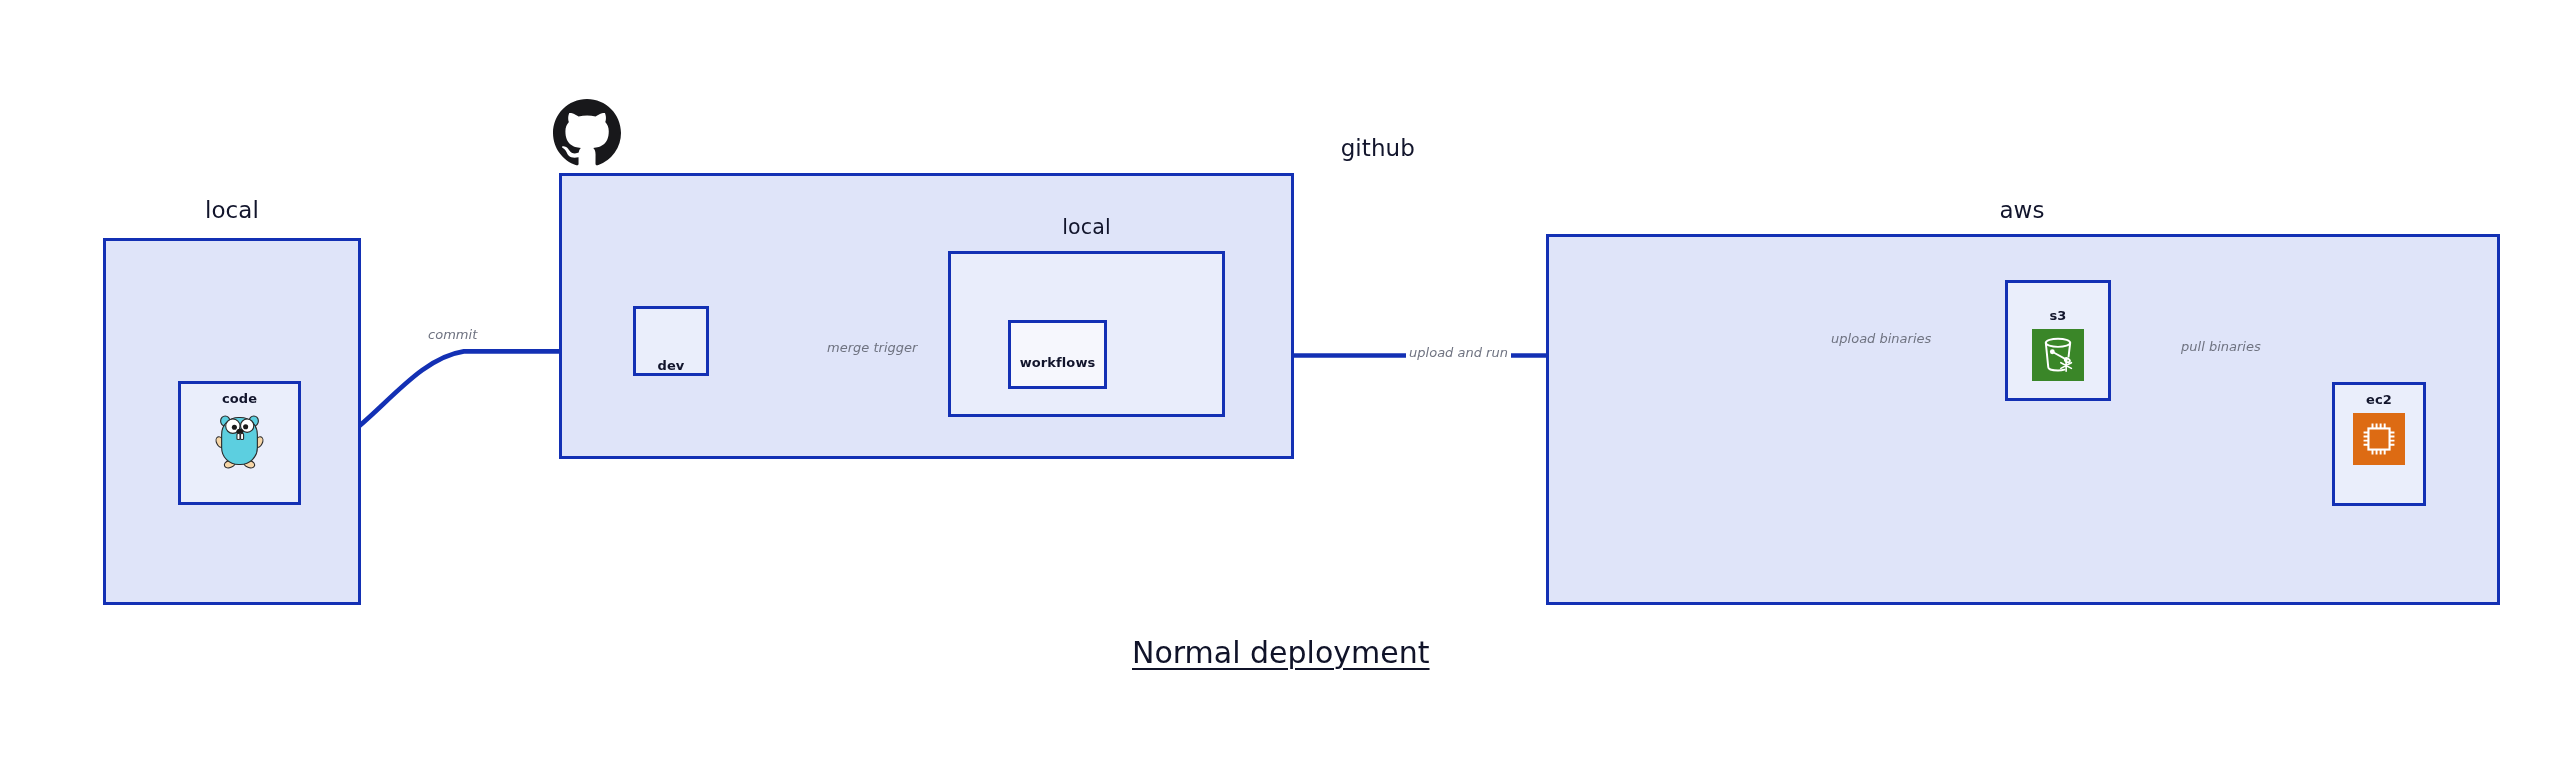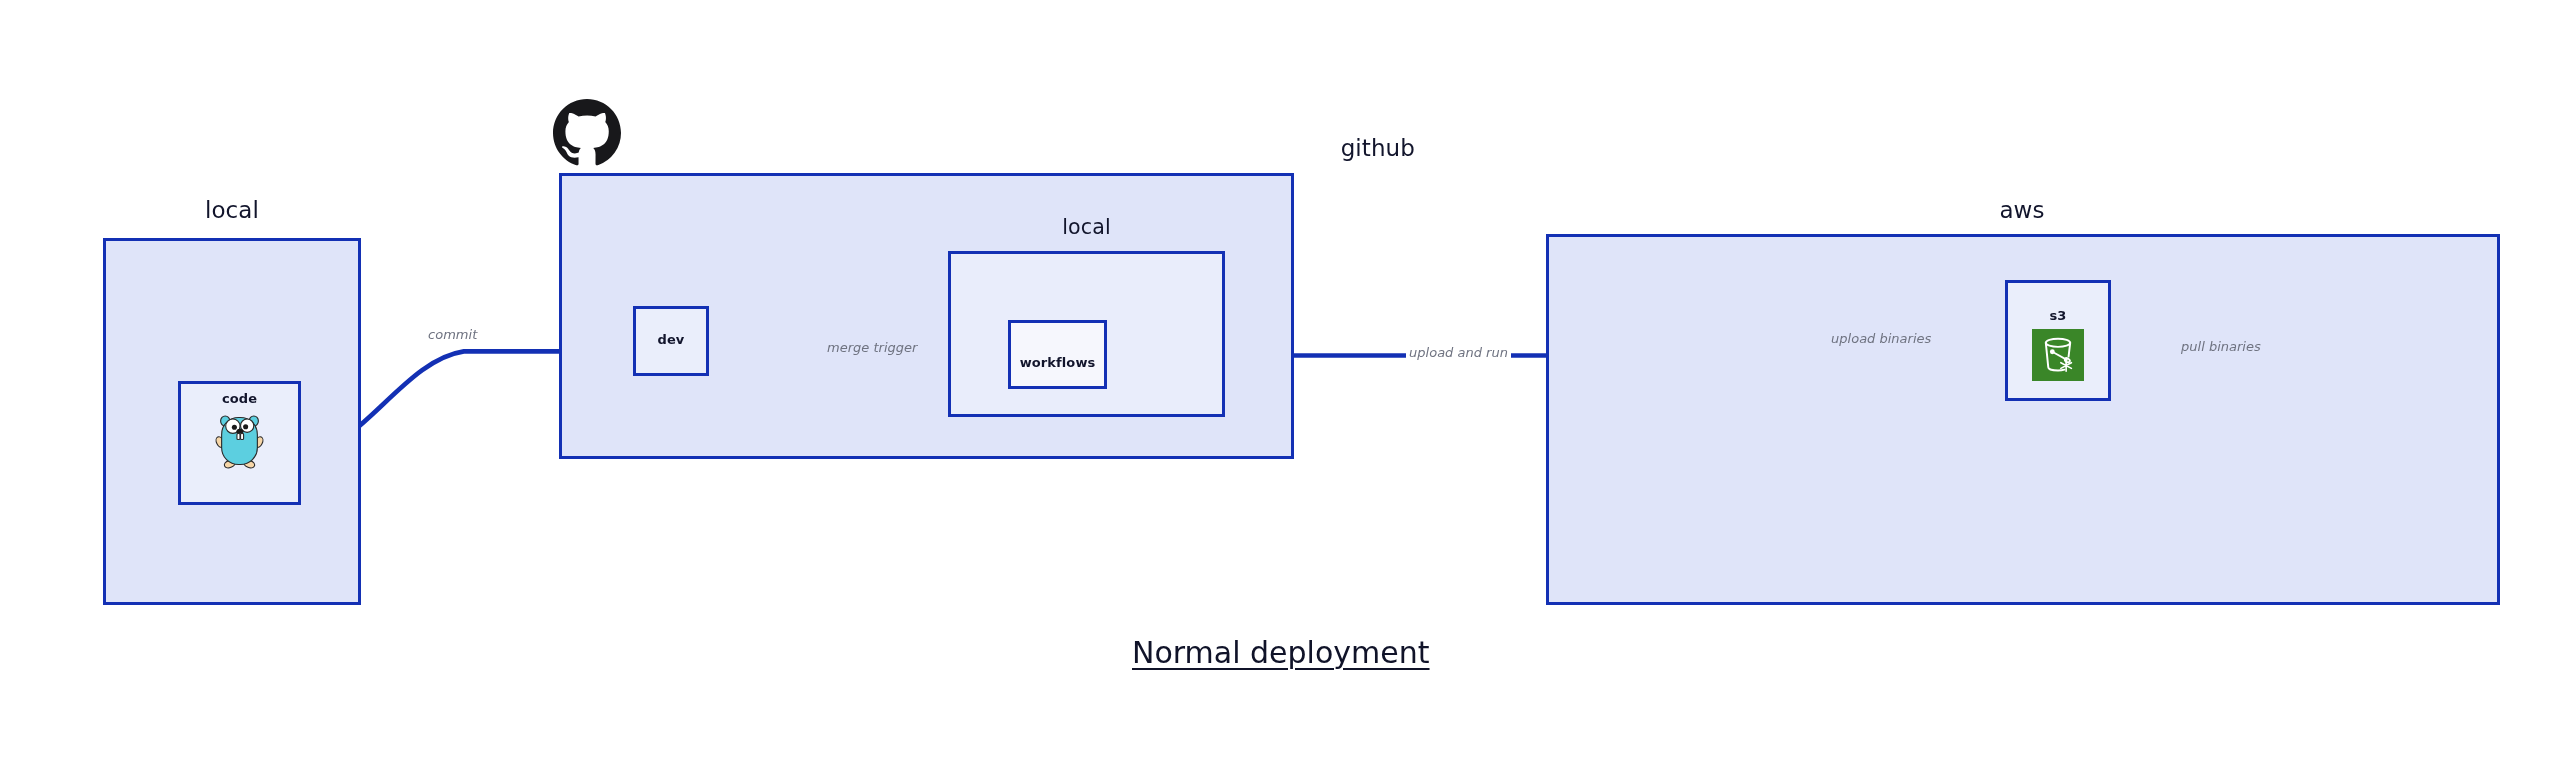--- a/index.html
+++ b/index.html
@@ -172,21 +172,21 @@
         0-.19-.01-.82-.01-1.49-2.01.37-2.53-.49-2.69-.94-.09-.23-.48-.94-.82-1.13-.28-.15-.68-.52-.01-.53.63-.01
         1.08.58 1.23.82.72 1.21 1.87.87 2.33.66.07-.52.28-.87.51-1.07-1.78-.2-3.64-.89-3.64-3.95
         0-.87.31-1.59.82-2.15-.08-.2-.36-1.02.08-2.12 0 0 .67-.21 2.2.82.64-.18 1.32-.27 2-.27.68 0 1.36.09 2
         .27 1.53-1.04 2.2-.82 2.2-.82.44 1.1.16 1.92.08 2.12.51.56.82 1.27.82 2.15 0 3.07-1.87 3.75-3.65
         3.95.29.25.54.73.54 1.48 0 1.07-.01 1.93-.01 2.2 0 .21.15.46.55.38A8.013 8.013 0 0 0 16 8c0-4.42-3.58-8-8-8z"></path>
     </svg>
   </div>
 
   <div class="abs group" style="left:559px; top:173px; width:735px; height:286px;"></div>
 
-  <div class="abs node" style="left:633px; top:306px; width:76px; height:70px; justify-content:flex-start;">
+  <div class="abs node" style="left:633px; top:306px; width:76px; height:70px; justify-content:flex-end;">
     <div class="node-label" style="margin-top:23px;">dev</div>
   </div>
 
   <div class="group-label" style="left:948px; top:215px; width:277px; font-size:20.6px;">local</div>
 
   <div class="abs subgroup" style="left:948px; top:251px; width:277px; height:166px;"></div>
 
   <div class="abs node plain" style="left:1008px; top:320px; width:99px; height:69px; justify-content:center;">
     <div class="node-label" style="margin-top:16px;">workflows</div>
   </div>
@@ -213,20 +213,37 @@
           <ellipse cx="43.5" cy="38.5" rx="3.2" ry="2.2" transform="rotate(30 43.5 38.5)"></ellipse>
 
           <g stroke-width="2">
             <path d="M42 38 L42 52 M35.5 41.5 L48.5 48.5 M48.5 41.5 L35.5 48.5"></path>
           </g>
         </g>
       </svg>
     </div>
   </div>
 
+  <div class="abs node" style="left:2332px; top:382px; width:94px; height:124px;">
+    <div class="node-label">ec2</div>
+    <div class="node-icon">
+      <svg width="52" height="52" viewBox="0 0 64 64" xmlns="http://www.w3.org/2000/svg">
+        <rect x="0" y="0" width="64" height="64" fill="#dd6b13"></rect>
+        <g stroke="#ffffff" stroke-width="2.6" fill="none">
+          <rect x="19" y="19" width="26" height="26"></rect>
+          <g stroke-width="2.4">
+            <path d="M24 19 L24 13 M29 19 L29 13 M34 19 L34 13 M39 19 L39 13"></path>
+            <path d="M24 45 L24 51 M29 45 L29 51 M34 45 L34 51 M39 45 L39 51"></path>
+            <path d="M19 24 L13 24 M19 29 L13 29 M19 34 L13 34 M19 39 L13 39"></path>
+            <path d="M45 24 L51 24 M45 29 L51 29 M45 34 L51 34 M45 39 L51 39"></path>
+          </g>
+        </g>
+      </svg>
+    </div>
+  </div>
 
   <div class="edge-label on-white" style="left:425px; top:327px;text-align:center;">commit</div>
 
   <div class="edge-label on-group" style="left:824px; top:340px;">merge trigger</div>
 
   <div class="edge-label on-white" style="left:1406px; top:345px;">upload and run</div>
 
   <div class="edge-label on-group" style="left:1828px; top:331px;">upload binaries</div>
 
   <div class="edge-label on-group" style="left:2178px; top:339px;">pull binaries</div>

